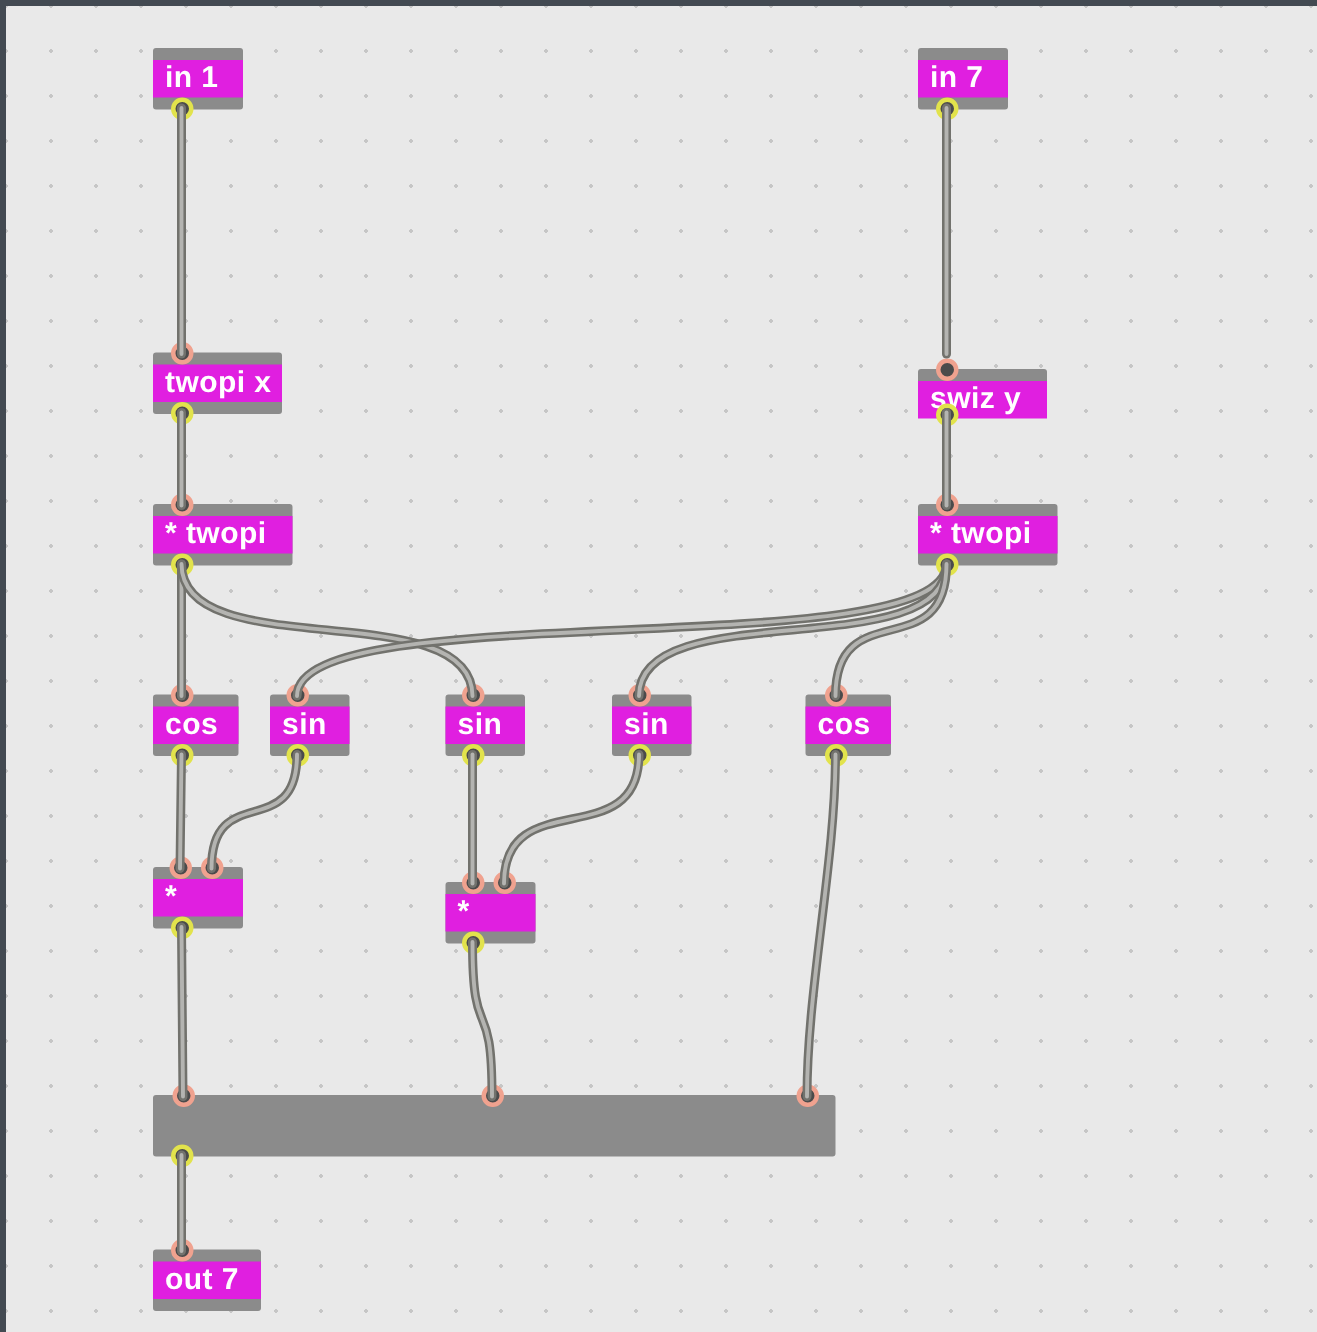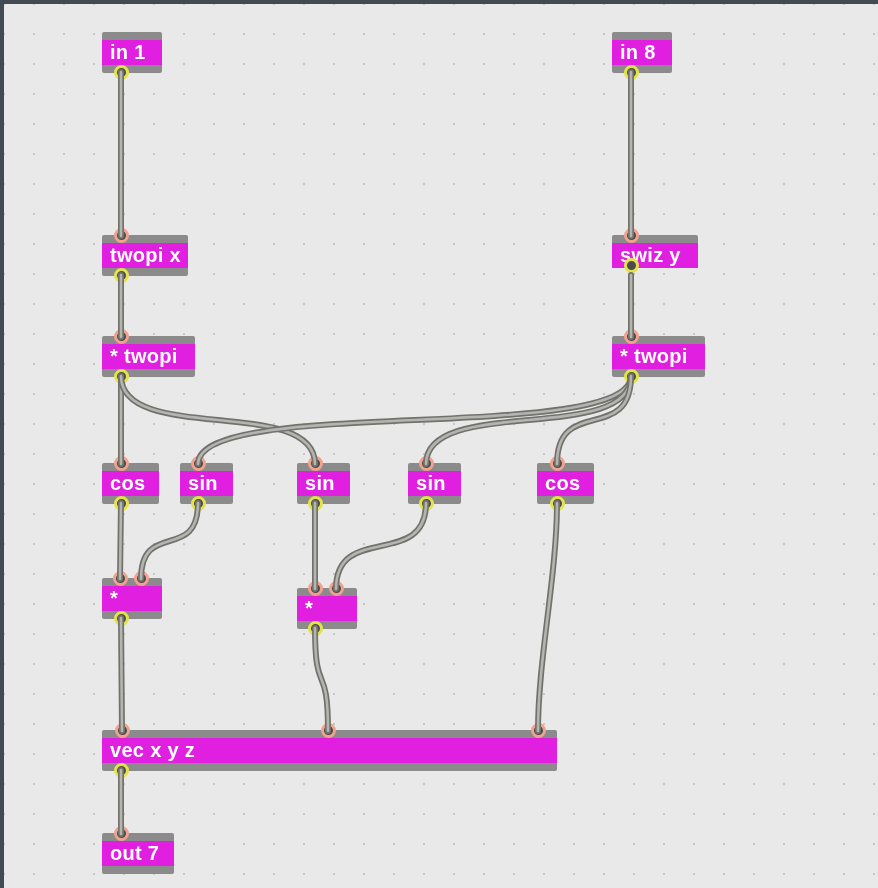--- a/index.html
+++ b/index.html
@@ -112,29 +112,29 @@
         <path d="M121,770 L121,834" fill="none" stroke="#b4b4b1" stroke-width="2.6" stroke-linecap="round"></path>
       </g>
     </svg>
   <div class="edge-top" style="background: rgb(67, 74, 82);"></div>
   <div class="edge-left" style="background: rgb(67, 74, 82);"></div>
 <div class="node" style="left: 102px; top: 32px; width: 60px; height: 41px; background: rgb(139, 139, 139);">
       <div class="node__fill" style="background: rgb(224, 31, 224); color: rgb(255, 255, 255);">in 1</div>
       <div class="port port--outlet" style="left: 11.5px; background: rgb(75, 75, 75); border: 3px solid rgb(226, 227, 76);"></div>
     </div>
     <div class="node" style="left: 612px; top: 32px; width: 60px; height: 41px; background: rgb(139, 139, 139);">
-      <div class="node__fill" style="background: rgb(224, 31, 224); color: rgb(255, 255, 255);">in 8</div>
+      <div class="node__fill" style="background: rgb(224, 31, 224); color: rgb(255, 255, 255);">in 7</div>
       <div class="port port--outlet" style="left: 11.5px; background: rgb(75, 75, 75); border: 3px solid rgb(226, 227, 76);"></div>
     </div>
     <div class="node" style="left: 102px; top: 235px; width: 86px; height: 41px; background: rgb(139, 139, 139);">
       <div class="node__fill" style="background: rgb(224, 31, 224); color: rgb(255, 255, 255);">twopi x</div>
       <div class="port port--inlet" style="left: 11.5px; background: rgb(75, 75, 75); border: 3px solid rgb(240, 162, 143);"></div>
       <div class="port port--outlet" style="left: 11.5px; background: rgb(75, 75, 75); border: 3px solid rgb(226, 227, 76);"></div>
     </div>
-    <div class="node" style="left: 612px; top: 235px; width: 86px; height: 31px; background: rgb(139, 139, 139);">
+    <div class="node" style="left: 612px; top: 246px; width: 86px; height: 31px; background: rgb(139, 139, 139);">
       <div class="node__fill" style="background: rgb(224, 31, 224); color: rgb(255, 255, 255);">swiz y</div>
       <div class="port port--inlet" style="left: 11.5px; background: rgb(75, 75, 75); border: 3px solid rgb(240, 162, 143);"></div>
       <div class="port port--outlet" style="left: 11.5px; background: rgb(75, 75, 75); border: 3px solid rgb(226, 227, 76);"></div>
     </div>
     <div class="node" style="left: 102px; top: 336px; width: 93px; height: 41px; background: rgb(139, 139, 139);">
       <div class="node__fill" style="background: rgb(224, 31, 224); color: rgb(255, 255, 255);">* twopi</div>
       <div class="port port--inlet" style="left: 11.5px; background: rgb(75, 75, 75); border: 3px solid rgb(240, 162, 143);"></div>
       <div class="port port--outlet" style="left: 11.5px; background: rgb(75, 75, 75); border: 3px solid rgb(226, 227, 76);"></div>
     </div>
     <div class="node" style="left: 612px; top: 336px; width: 93px; height: 41px; background: rgb(139, 139, 139);">
@@ -173,21 +173,20 @@
       <div class="port port--inlet" style="left: 31.5px; background: rgb(75, 75, 75); border: 3px solid rgb(240, 162, 143);"></div>
       <div class="port port--outlet" style="left: 11.5px; background: rgb(75, 75, 75); border: 3px solid rgb(226, 227, 76);"></div>
     </div>
     <div class="node" style="left: 297px; top: 588px; width: 60px; height: 41px; background: rgb(139, 139, 139);">
       <div class="node__fill" style="background: rgb(224, 31, 224); color: rgb(255, 255, 255);">*</div>
       <div class="port port--inlet" style="left: 10.5px; background: rgb(75, 75, 75); border: 3px solid rgb(240, 162, 143);"></div>
       <div class="port port--inlet" style="left: 31.5px; background: rgb(75, 75, 75); border: 3px solid rgb(240, 162, 143);"></div>
       <div class="port port--outlet" style="left: 10.5px; background: rgb(75, 75, 75); border: 3px solid rgb(226, 227, 76);"></div>
     </div>
     <div class="node" style="left: 102px; top: 730px; width: 455px; height: 41px; background: rgb(139, 139, 139);">
-      <div class="node__fill" style="background: rgb(224, 31, 224); color: rgb(255, 255, 255);">vec x y z</div>
       <div class="port port--inlet" style="left: 12.5px; background: rgb(75, 75, 75); border: 3px solid rgb(240, 162, 143);"></div>
       <div class="port port--inlet" style="left: 218.5px; background: rgb(75, 75, 75); border: 3px solid rgb(240, 162, 143);"></div>
       <div class="port port--inlet" style="left: 428.5px; background: rgb(75, 75, 75); border: 3px solid rgb(240, 162, 143);"></div>
       <div class="port port--outlet" style="left: 11.5px; background: rgb(75, 75, 75); border: 3px solid rgb(226, 227, 76);"></div>
     </div>
     <div class="node" style="left: 102px; top: 833px; width: 72px; height: 41px; background: rgb(139, 139, 139);">
       <div class="node__fill" style="background: rgb(224, 31, 224); color: rgb(255, 255, 255);">out 7</div>
       <div class="port port--inlet" style="left: 11.5px; background: rgb(75, 75, 75); border: 3px solid rgb(240, 162, 143);"></div>
     </div>
   </div>

